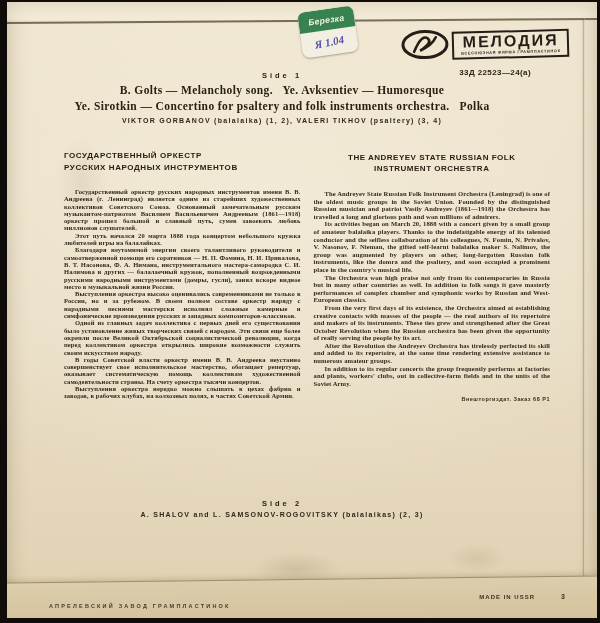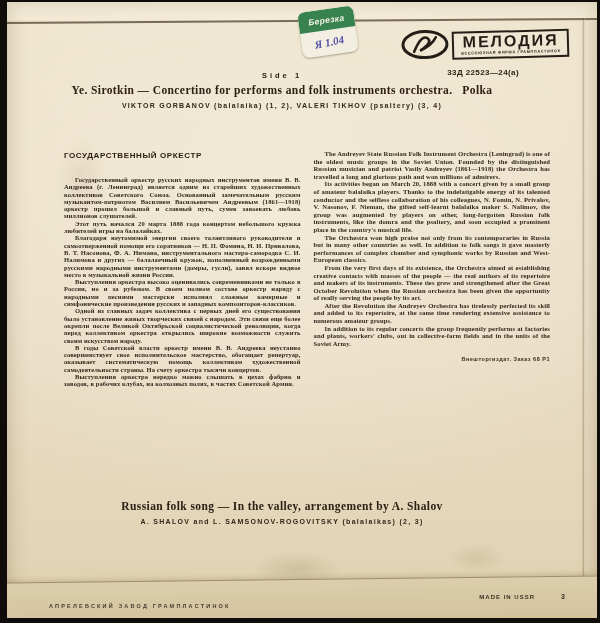--- a/index.html
+++ b/index.html
@@ -39,21 +39,21 @@
   .sticker .band span{color:#f4f2e6;font:italic bold 8.5px "Liberation Sans",sans-serif;letter-spacing:.3px;}
   .sticker .price{height:54%;display:flex;align-items:center;justify-content:center;
     color:#5553a8;font:italic bold 11px "Liberation Serif",serif;transform:rotate(-3deg);}
 
   
   .logo-group{position:absolute;top:26px;right:28px;display:flex;align-items:center;gap:2px;transform:rotate(-1.5deg);}
   .emblem{flex:0 0 auto;margin-right:1px;}
   .wordbox{border:2px solid #241e16;padding:1px 7px 2px 7px;text-align:center;background:rgba(240,232,214,.4);}
   .wordbox .wm{font:bold 16px "Liberation Sans",sans-serif;letter-spacing:2px;color:#241e16;line-height:16px;}
   .wordbox .sub{font:bold 3.8px "Liberation Sans",sans-serif;letter-spacing:.7px;color:#241e16;margin-top:1px;}
-  .catalog{position:absolute;top:66px;right:78px;font:bold 8px "Liberation Sans",sans-serif;color:#2c2317;letter-spacing:.4px;}
+  .catalog{position:absolute;top:66px;right:66px;font:bold 8px "Liberation Sans",sans-serif;color:#2c2317;letter-spacing:.4px;}
 
   
   .side-block{position:absolute;left:10px;right:50px;text-align:center;color:#2c2014;}
   .side1{top:69px;}
   .side2{top:497px;}
   .side-label{font:bold 7.5px "Liberation Sans",sans-serif;letter-spacing:3px;color:#2c2014;margin-bottom:3px;}
   .track-line{font:bold 11.5px "Liberation Serif",serif;letter-spacing:.4px;line-height:15.5px;white-space:pre-wrap;}
   .performers{font:bold 7px "Liberation Sans",sans-serif;letter-spacing:1.3px;margin-top:3px;color:#33271a;}
 
   
@@ -103,50 +103,53 @@
     </span>
     <div class="wordbox">
       <div class="wm">МЕЛОДИЯ</div>
       <div class="sub">ВСЕСОЮЗНАЯ ФИРМА ГРАМПЛАСТИНОК</div>
     </div>
   </div>
   <div class="catalog">33Д 22523—24(а)</div>
 
   <div class="side-block side1">
     <div class="side-label">Side 1</div>
-    <div class="track-line">Ye. Sirotkin — Concertino for performs and folk instruments orchestra.   Polka</div>
+    <div class="track-line">B. Golts — Melancholy song.   Ye. Avksentiev — Humoresque</div>
+    <div class="track-line">Ye. Sirotkin — Concertino for psaltery and folk instruments orchestra.   Polka</div>
     <div class="performers">VIKTOR GORBANOV (balalaika) (1, 2), VALERI TIKHOV (psaltery) (3, 4)</div>
   </div>
 
   <div class="columns">
     <div class="col ru">
       <div class="ru-heading">
         <div>ГОСУДАРСТВЕННЫЙ ОРКЕСТР</div>
+        <div>РУССКИХ НАРОДНЫХ ИНСТРУМЕНТОВ</div>
       </div>
       <p>Государственный оркестр русских народных инструментов имени В. В. Андреева (г. Ленинград) является одним из старейших художественных коллективов Советского Союза. Основанный замечательным русским музыкантом-патриотом Василием Васильевичем Андреевым (1861—1918) оркестр прошел большой и славный путь, сумев завоевать любовь миллионов слушателей.</p>
       <p>Этот путь начался 20 марта 1888 года концертом небольшого кружка любителей игры на балалайках.</p>
       <p>Благодаря неутомимой энергии своего талантливого руководителя и самоотверженной помощи его соратников — Н. П. Фомина, Н. И. Привалова, В. Т. Насонова, Ф. А. Нимана, инструментального мастера-самородка С. И. Налимова и других — балалаечный кружок, пополненный возрожденными русскими народными инструментами (домры, гусли), занял вскоре видное место в музыкальной жизни России.</p>
       <p>Выступления оркестра высоко оценивались современниками не только в России, но и за рубежом. В своем полном составе оркестр наряду с народными песнями мастерски исполнял сложные камерные и симфонические произведения русских и западных композиторов-классиков.</p>
       <p>Одной из главных задач коллектива с первых дней его существования было установление живых творческих связей с народом. Эти связи еще более окрепли после Великой Октябрьской социалистической революции, когда перед коллективом оркестра открылись широкие возможности служить своим искусством народу.</p>
       <p>В годы Советской власти оркестр имени В. В. Андреева неустанно совершенствует свое исполнительское мастерство, обогащает репертуар, оказывает систематическую помощь коллективам художественной самодеятельности страны. На счету оркестра тысячи концертов.</p>
       <p>Выступления оркестра нередко можно слышать в цехах фабрик и заводов, в рабочих клубах, на колхозных полях, в частях Советской Армии.</p>
     </div>
     <div class="col en">
+      <div class="en-heading">THE ANDREYEV STATE RUSSIAN FOLK INSTRUMENT ORCHESTRA</div>
       <p>The Andreyev State Russian Folk Instrument Orchestra (Leningrad) is one of the oldest music groups in the Soviet Union. Founded by the distinguished Russian musician and patriot Vasily Andreyev (1861—1918) the Orchestra has travelled a long and glorious path and won millions of admirers.</p>
       <p>Its activities began on March 20, 1888 with a concert given by a small group of amateur balalaika players. Thanks to the indefatigable energy of its talented conductor and the selfless collaboration of his colleagues, N. Fomin, N. Privalov, V. Nasonov, F. Nieman, the gifted self-learnt balalaika maker S. Nalimov, the group was augmented by players on other, long-forgotten Russian folk instruments, like the domra and the psaltery, and soon occupied a prominent place in the country's musical life.</p>
       <p>The Orchestra won high praise not only from its contemporaries in Russia but in many other countries as well. In addition to folk songs it gave masterly performances of complex chamber and symphonic works by Russian and West-European classics.</p>
       <p>From the very first days of its existence, the Orchestra aimed at establishing creative contacts with masses of the people — the real authors of its repertoire and makers of its instruments. These ties grew and strengthened after the Great October Revolution when the Russian orchestra has been given the opportunity of really serving the people by its art.</p>
       <p>After the Revolution the Andreyev Orchestra has tirelessly perfected its skill and added to its repertoire, at the same time rendering extensive assistance to numerous amateur groups.</p>
       <p>In addition to its regular concerts the group frequently performs at factories and plants, workers' clubs, out in collective-farm fields and in the units of the Soviet Army.</p>
       <div class="imprint">Внешторгиздат. Заказ 68 Р1</div>
     </div>
   </div>
 
   <div class="side-block side2">
-    <div class="track-line">Russian folk song — In the valley, arrangement by A. Shalov</div>
+    <div class="side-label">Side 2</div>
     <div class="performers">A. SHALOV and L. SAMSONOV-ROGOVITSKY (balalaikas) (2, 3)</div>
   </div>
 
   <div class="flap"></div>
   <div class="plant">АПРЕЛЕВСКИЙ  ЗАВОД  ГРАМПЛАСТИНОК</div>
   <div class="made-in">MADE IN USSR</div>
   <div class="page-num">3</div>
 </div>
 
 </body></html>

